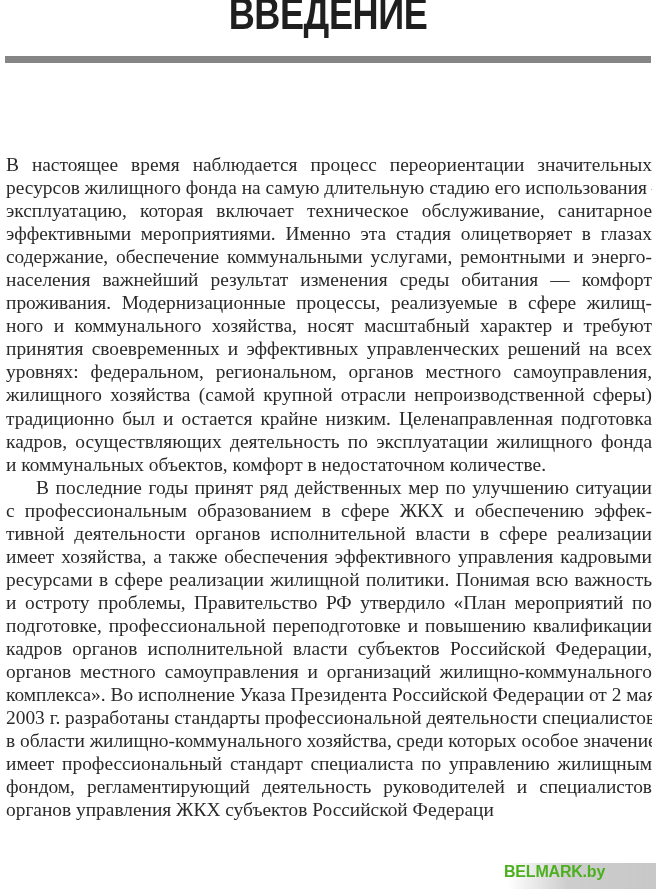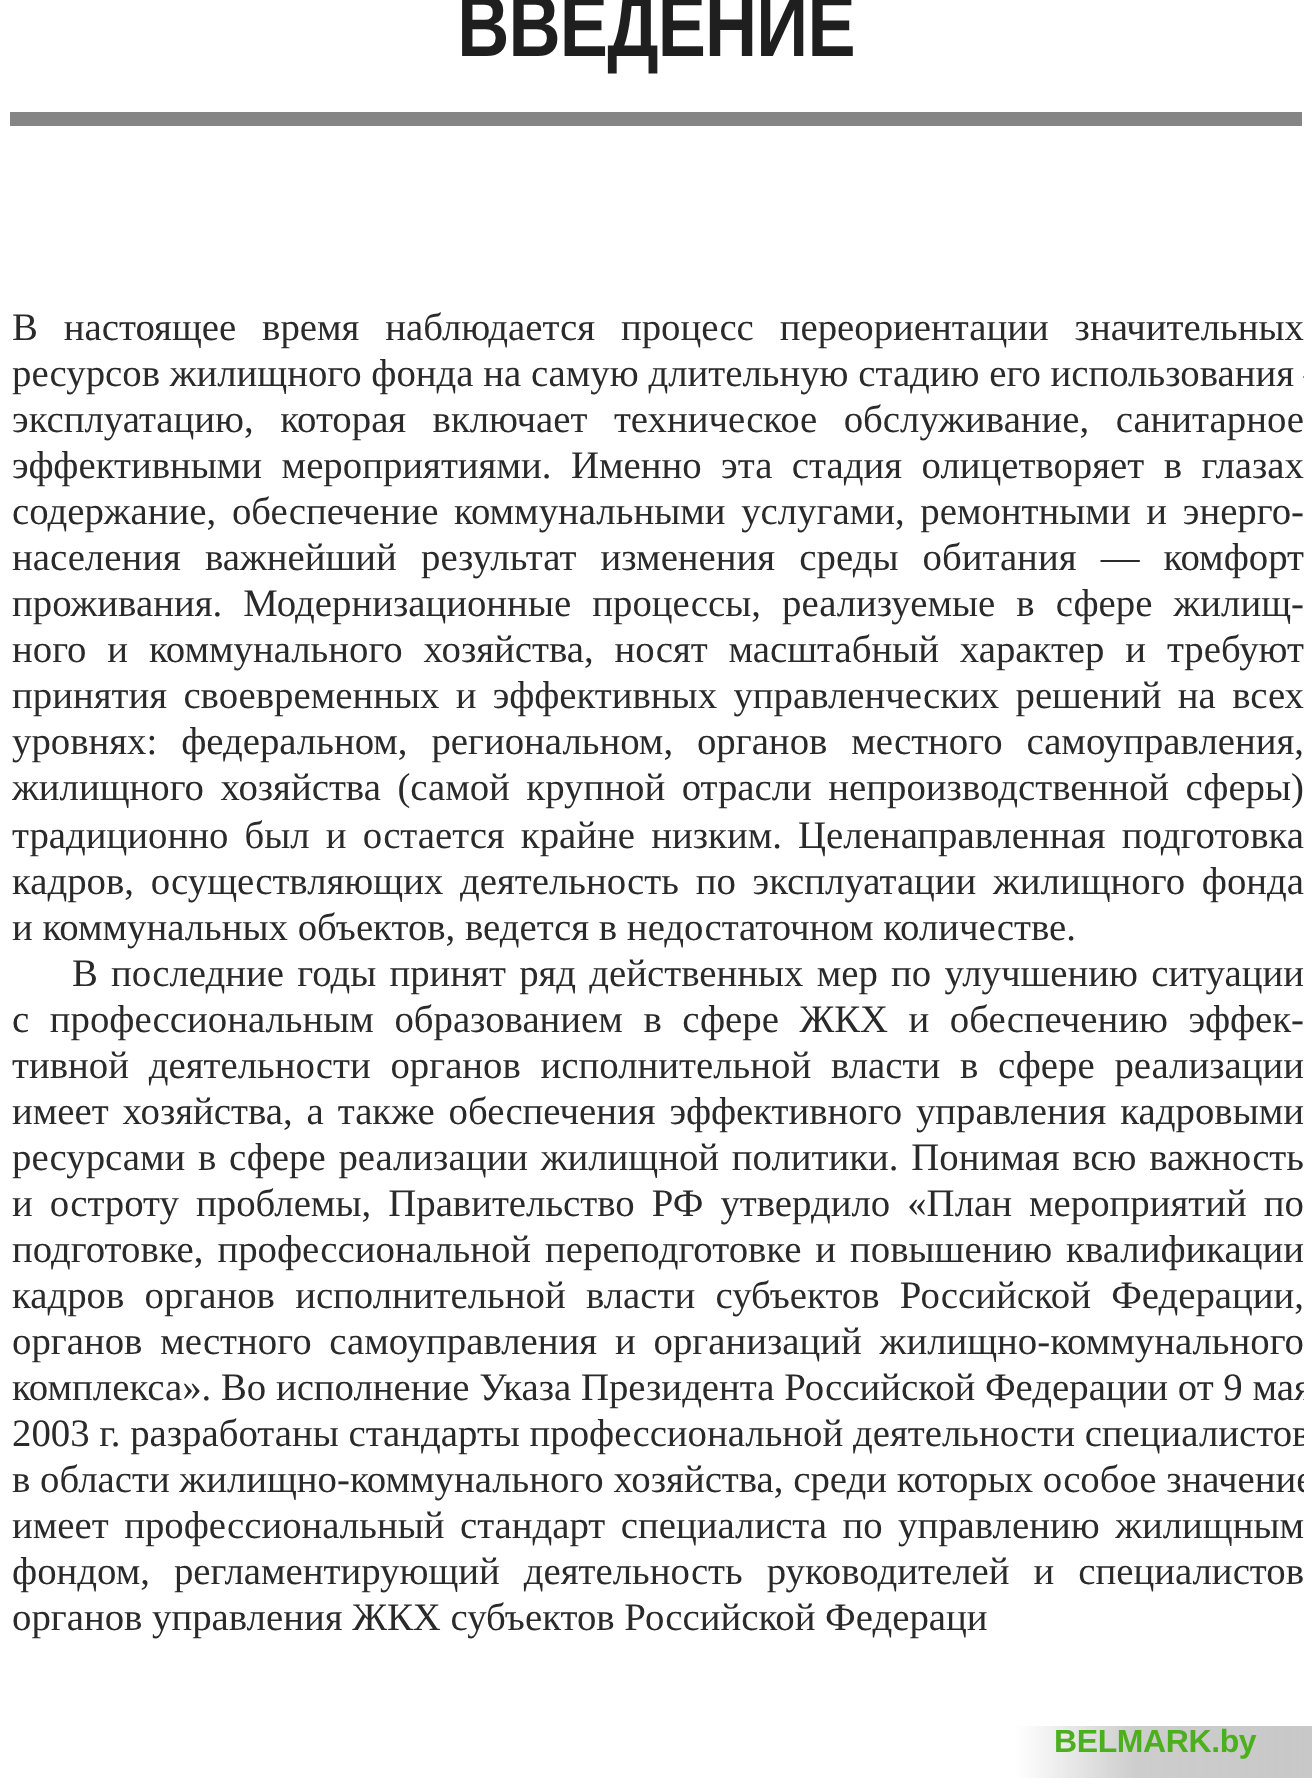--- a/index.html
+++ b/index.html
@@ -66,21 +66,21 @@
       position: absolute;
       left: 508px;
       top: 863px;
       width: 148px;
       height: 26px;
       background: linear-gradient(to right, rgba(255,255,255,0.95) 0%, rgba(200,200,200,0.9) 40%, rgba(190,190,190,0.85) 100%);
       filter: blur(0.3px);
     }
     .watermark-label {
       position: absolute;
-      left: 527px;
+      left: 504px;
       top: 862px;
       font-family: "Liberation Sans", sans-serif;
       font-weight: bold;
       font-size: 16px;
       color: #4caf1e;
       letter-spacing: -0.2px;
       line-height: 20px;
     }
     .title-rule.full { width: 646px; }
   </style>
@@ -98,33 +98,33 @@
     <span class="line">эффективными мероприятиями. Именно эта стадия олицетворяет в глазах</span>
     <span class="line">содержание, обеспечение коммунальными услугами, ремонтными и энерго-</span>
     <span class="line">населения важнейший результат изменения среды обитания — комфорт</span>
     <span class="line">проживания. Модернизационные процессы, реализуемые в сфере жилищ-</span>
     <span class="line">ного и коммунального хозяйства, носят масштабный характер и требуют</span>
     <span class="line">принятия своевременных и эффективных управленческих решений на всех</span>
     <span class="line">уровнях: федеральном, региональном, органов местного самоуправления,</span>
     <span class="line">жилищного хозяйства (самой крупной отрасли непроизводственной сферы)</span>
     <span class="line">традиционно был и остается крайне низким. Целенаправленная подготовка</span>
     <span class="line">кадров, осуществляющих деятельность по эксплуатации жилищного фонда</span>
-    <span class="line last">и коммунальных объектов, ведется в недостаточном количестве.</span>
+    <span class="line last">и коммунальных объектов, комфорт в недостаточном количестве.</span>
   </div>
   <div>
     <span class="line indent">В последние годы принят ряд действенных мер по улучшению ситуации</span>
     <span class="line">с профессиональным образованием в сфере ЖКХ и обеспечению эффек-</span>
     <span class="line">тивной деятельности органов исполнительной власти в сфере реализации</span>
     <span class="line">имеет хозяйства, а также обеспечения эффективного управления кадровыми</span>
     <span class="line">ресурсами в сфере реализации жилищной политики. Понимая всю важность</span>
     <span class="line">и остроту проблемы, Правительство РФ утвердило «План мероприятий по</span>
     <span class="line">подготовке, профессиональной переподготовке и повышению квалификации</span>
     <span class="line">кадров органов исполнительной власти субъектов Российской Федерации,</span>
     <span class="line">органов местного самоуправления и организаций жилищно-коммунального</span>
-    <span class="line">комплекса». Во исполнение Указа Президента Российской Федерации от 9 мая</span>
+    <span class="line">комплекса». Во исполнение Указа Президента Российской Федерации от 2 мая</span>
     <span class="line">2003 г. разработаны стандарты профессиональной деятельности специалистов</span>
     <span class="line">в области жилищно-коммунального хозяйства, среди которых особое значение</span>
     <span class="line">имеет профессиональный стандарт специалиста по управлению жилищным</span>
     <span class="line">фондом, регламентирующий деятельность руководителей и специалистов</span>
     <span class="line last">органов управления ЖКХ субъектов Российской Федераци</span>
   </div>
 </div>
 
 <div class="watermark"></div>
 <div class="watermark-label">BELMARK.by</div>

